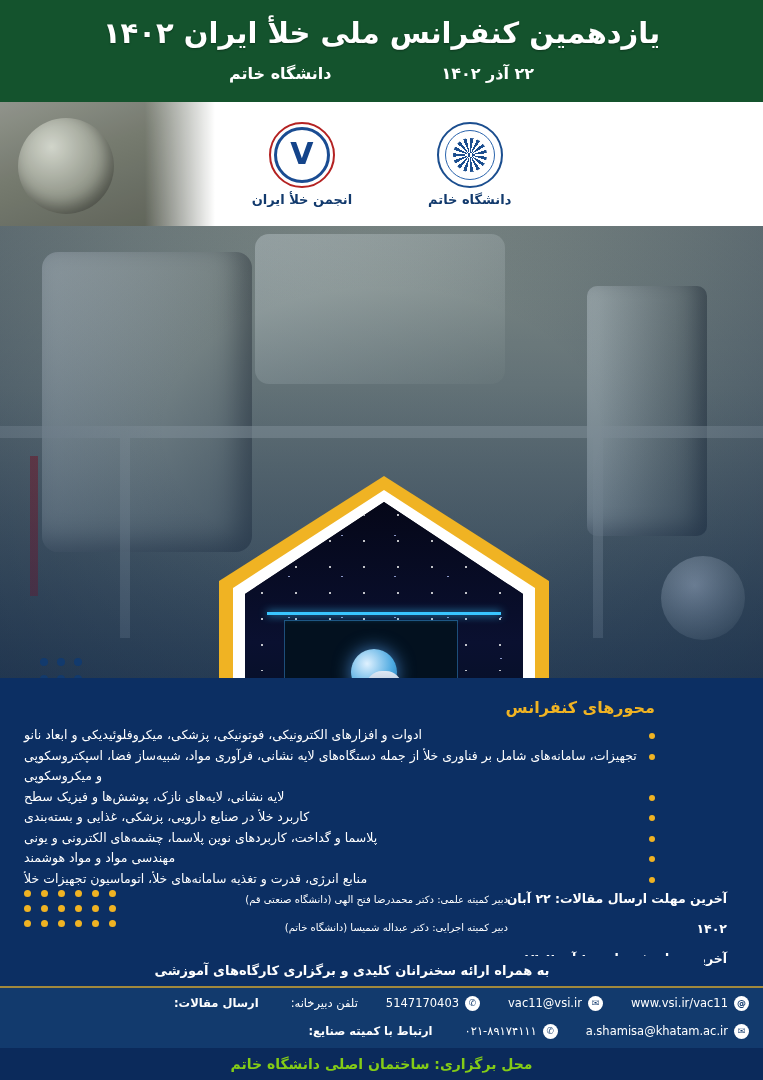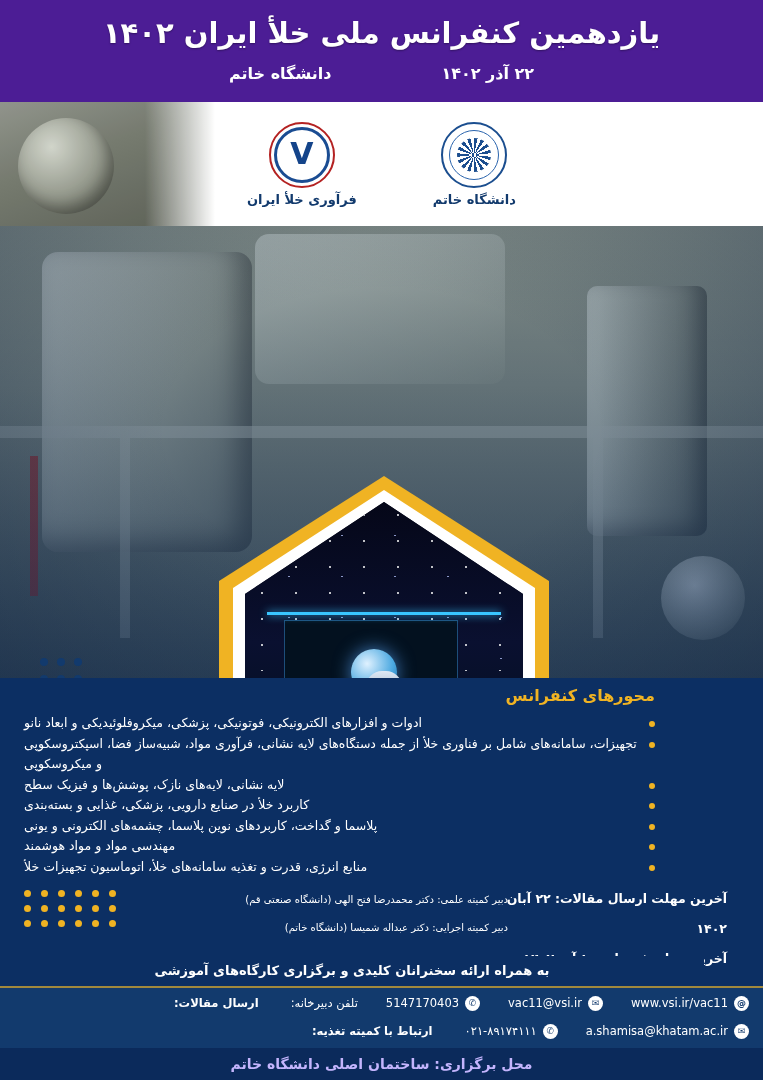--- a/index.html
+++ b/index.html
@@ -1,20 +1,20 @@
 <!DOCTYPE html>
 <html lang="fa" dir="rtl"><head>
 <meta charset="utf-8">
 <style>
   html,body{margin:0;padding:0;background:#0b2a5b;}
   body{width:763px;height:1080px;overflow:hidden;font-family:"DejaVu Sans",sans-serif;}
   .poster{position:relative;width:763px;height:1080px;background:#0c2f63;overflow:hidden;}
 
   
-  .header{position:absolute;top:0;left:0;width:763px;height:102px;background:#4c1d95;}
+  .header{position:absolute;top:0;left:0;width:763px;height:102px;background:#14532d;}
   .header .title{
     position:absolute;top:16px;left:0;width:763px;text-align:center;
     color:#ffffff;font-size:29px;font-weight:bold;letter-spacing:0px;
     text-shadow:0 1px 2px rgba(0,0,0,.35);
   }
   .header .subrow{
     position:absolute;top:64px;left:0;width:763px;
     display:flex;justify-content:center;gap:110px;
     color:#ffffff;font-size:16px;font-weight:bold;
   }
@@ -89,21 +89,21 @@
   .moon{position:absolute;left:38%;top:40%;width:46px;height:46px;border-radius:50%;
     background:radial-gradient(circle at 35% 32%,#dff1ff,#4aa8e0 60%,#1e5f96);box-shadow:0 0 18px rgba(90,170,255,.7);}
   .screen{position:absolute;left:14%;top:32%;width:62%;height:30%;background:#03111f;border:1px solid #1d4e7a;}
   .neon{position:absolute;height:3px;background:#39c6ff;box-shadow:0 0 8px #39c6ff;}
   .neon.n1{left:8%;top:30%;width:84%;}
   .robot{position:absolute;left:50%;top:46%;transform:translateX(-50%);width:62px;height:150px;}
   .robot .head{position:absolute;left:13px;top:0;width:36px;height:30px;border-radius:16px 16px 12px 12px;
     background:linear-gradient(180deg,#dfe9f5,#8fa5bd);}
 
   
-  .topics{position:absolute;top:678px;left:0;width:687px;height:200px;background:#0c2f63;padding-top:8px;}
+  .topics{position:absolute;top:678px;left:0;width:687px;height:200px;background:#0c2f63;padding-top:20px;}
   .topics h3{margin:0 32px 8px 0;text-align:right;color:#f0b323;font-size:16px;font-weight:bold;}
   .topics ul{list-style:none;margin:0;padding:0 32px 0 24px;}
   .topics li{position:relative;color:#ffffff;font-size:12.5px;line-height:20.5px;text-align:left;padding-right:14px;}
   .topics li:before{content:"";position:absolute;right:0;top:8px;width:6px;height:6px;border-radius:50%;background:#f0b323;}
 
   
   .midrow{position:absolute;top:884px;left:0;width:763px;height:72px;color:#ffffff;}
   .deadlines{position:absolute;right:0;top:0;width:250px;text-align:right;padding-right:36px;}
   .deadlines div{font-size:12.5px;font-weight:bold;line-height:30px;}
   .committee{position:absolute;left:168px;top:2px;width:340px;text-align:right;}
@@ -115,21 +115,21 @@
   .note{position:absolute;top:956px;left:0;width:704px;height:30px;background:#0c2f63;
         color:#ffffff;font-size:13px;font-weight:bold;text-align:center;line-height:30px;}
   .contact{position:absolute;top:986px;left:0;width:763px;height:62px;background:#123a6d;}
   .crow{position:absolute;left:0;width:763px;height:26px;display:flex;align-items:center;justify-content:flex-start;}
   .crow.r1{top:4px;} .crow.r2{top:32px;}
   .clabel{color:#ffffff;font-size:11.5px;font-weight:bold;padding:0 18px 0 0;min-width:92px;text-align:right;}
   .citem{display:flex;align-items:center;gap:6px;color:#ffffff;font-size:11.5px;padding:0 14px;}
   .ic{width:15px;height:15px;border-radius:50%;background:#ffffff;color:#123a6d;font-size:9px;
       display:flex;align-items:center;justify-content:center;font-weight:bold;}
   .venue{position:absolute;top:1048px;left:0;width:763px;height:32px;background:#0b2a5b;
-    color:#c4b5fd;font-size:14px;font-weight:bold;text-align:center;line-height:32px;}
+    color:#84cc16;font-size:14px;font-weight:bold;text-align:center;line-height:32px;}
   .gold-sep{position:absolute;left:0;top:0;width:763px;height:2px;background:#f0b323;opacity:.65;}
 </style>
 </head>
 <body>
 
 <div class="poster">
 
   <div class="header">
     <div class="title">یازدهمین کنفرانس ملی خلأ ایران ۱۴۰۲</div>
     <div class="subrow">
@@ -148,21 +148,21 @@
           <div class="inner"></div>
           <div class="star"></div>
         </div>
         <div class="logo-caption">دانشگاه خاتم</div>
       </div>
       <div class="logo-item">
         <div class="seal vsi">
           <div class="ring"></div>
           <div class="vee">V</div>
         </div>
-        <div class="logo-caption">فرآوری خلأ ایران</div>
+        <div class="logo-caption">انجمن خلأ ایران</div>
       </div>
     </div>
   </div>
 
   <div class="photo">
     <div class="bigtank"></div>
     <div class="bigtank2"></div>
     <div class="cyl"></div>
     <div class="valve"></div>
     <div class="pipe p1"></div>
@@ -268,18 +268,18 @@
     </div>
     <div class="crow r2">
       <div class="citem">
         <span class="ic">✉</span>
         <span>a.shamisa@khatam.ac.ir</span>
       </div>
       <div class="citem">
         <span class="ic">✆</span>
         <span>۰۲۱-۸۹۱۷۴۱۱۱</span>
       </div>
-      <div class="clabel">ارتباط با کمیته تغذیه:</div>
+      <div class="clabel">ارتباط با کمیته صنایع:</div>
     </div>
   </div>
 
   <div class="venue">محل برگزاری: ساختمان اصلی دانشگاه خاتم</div>
 </div>
 
 </body></html>

